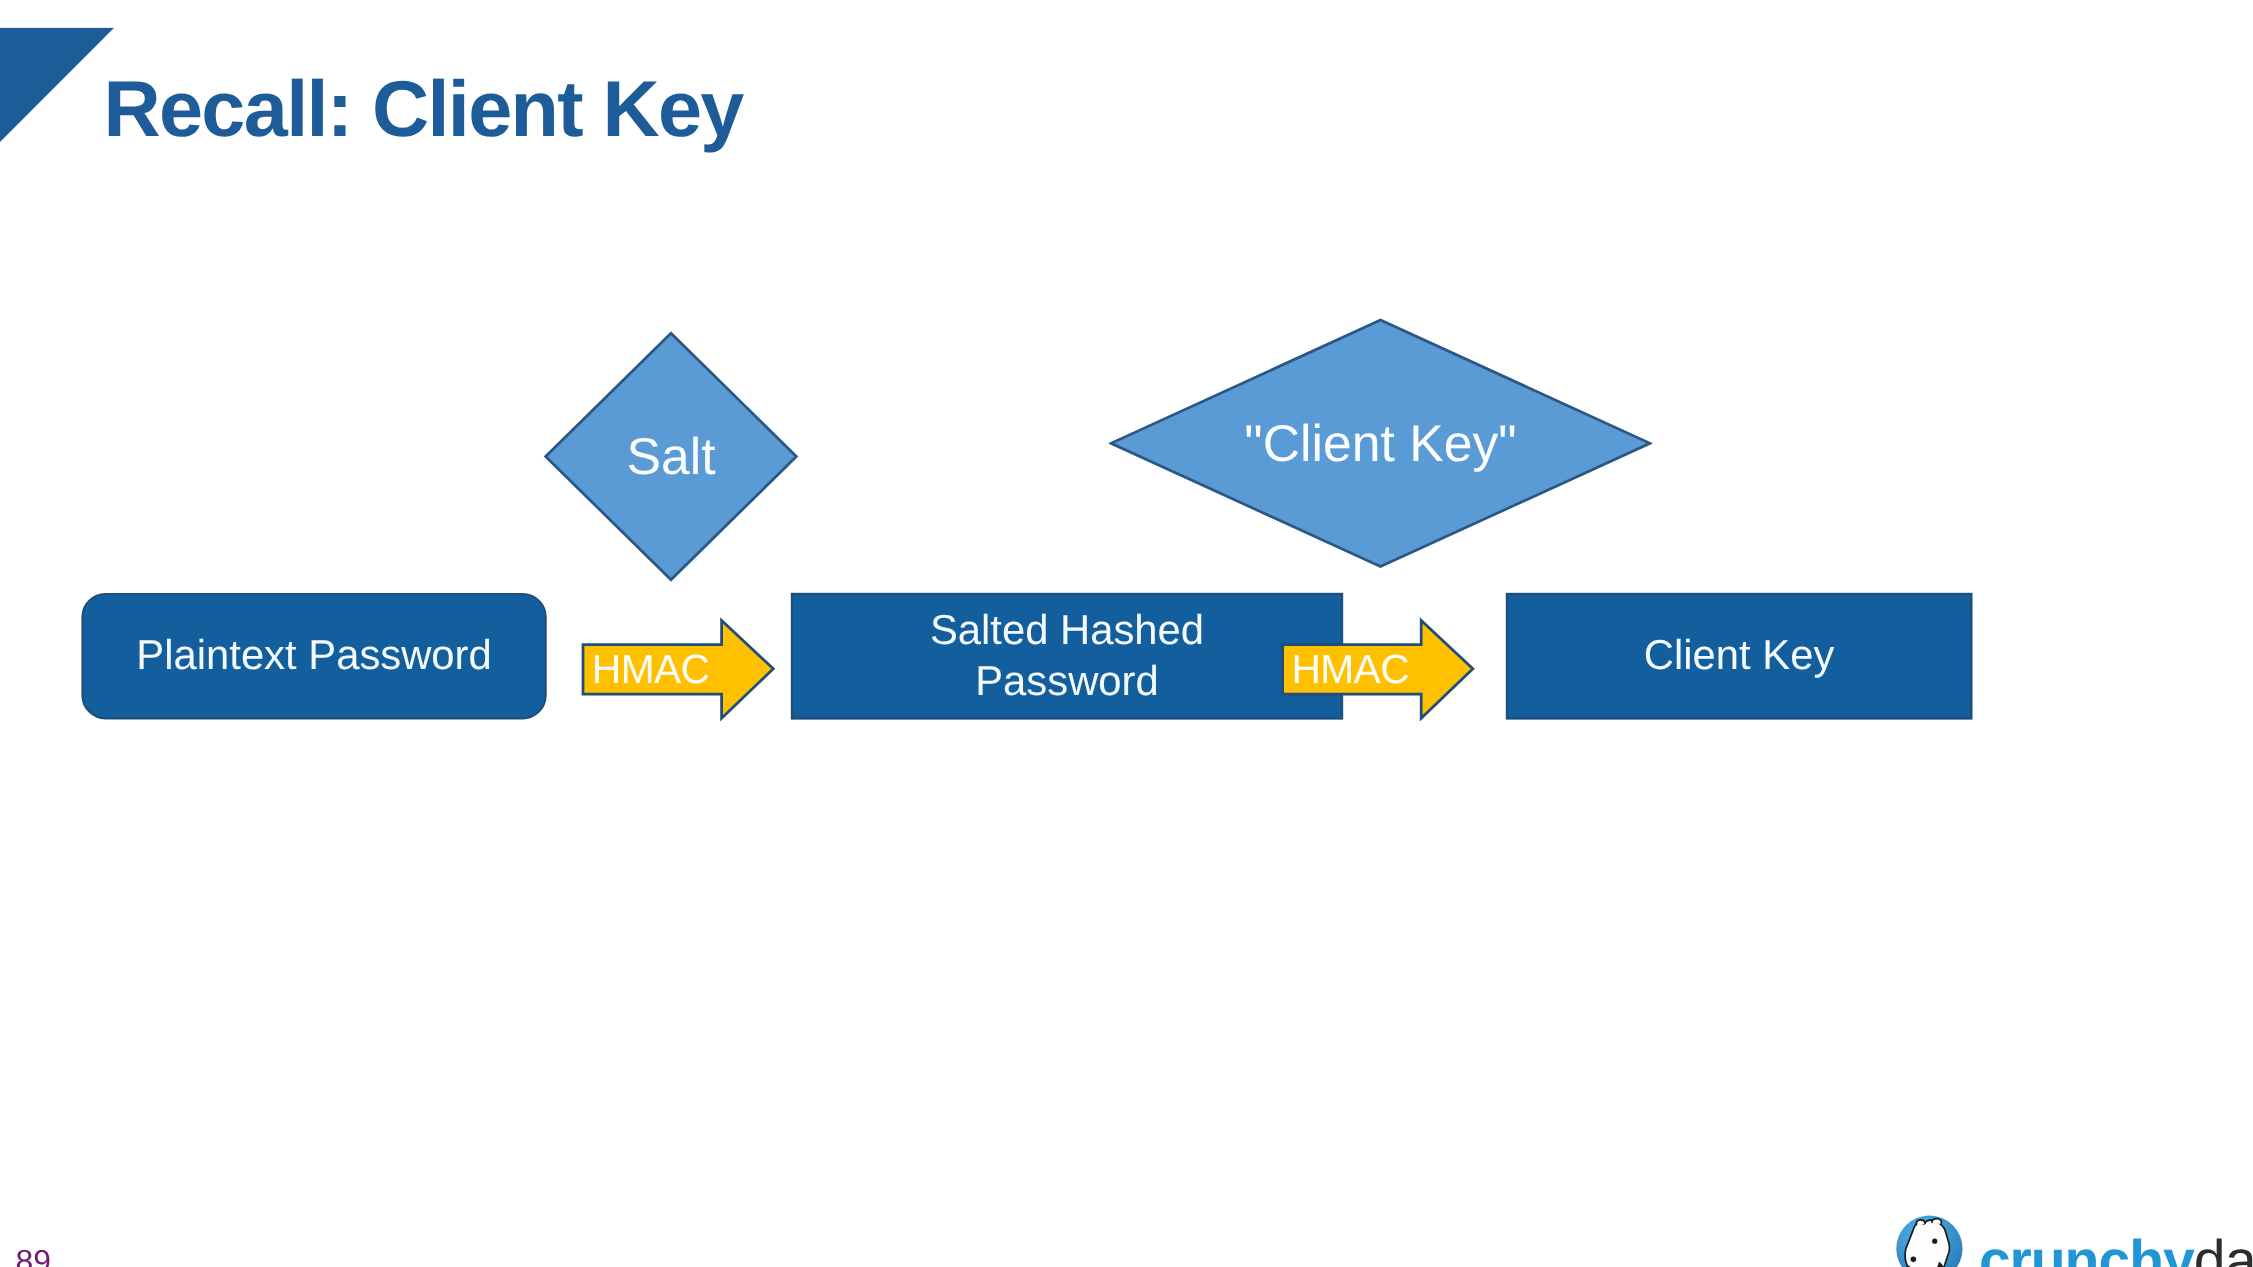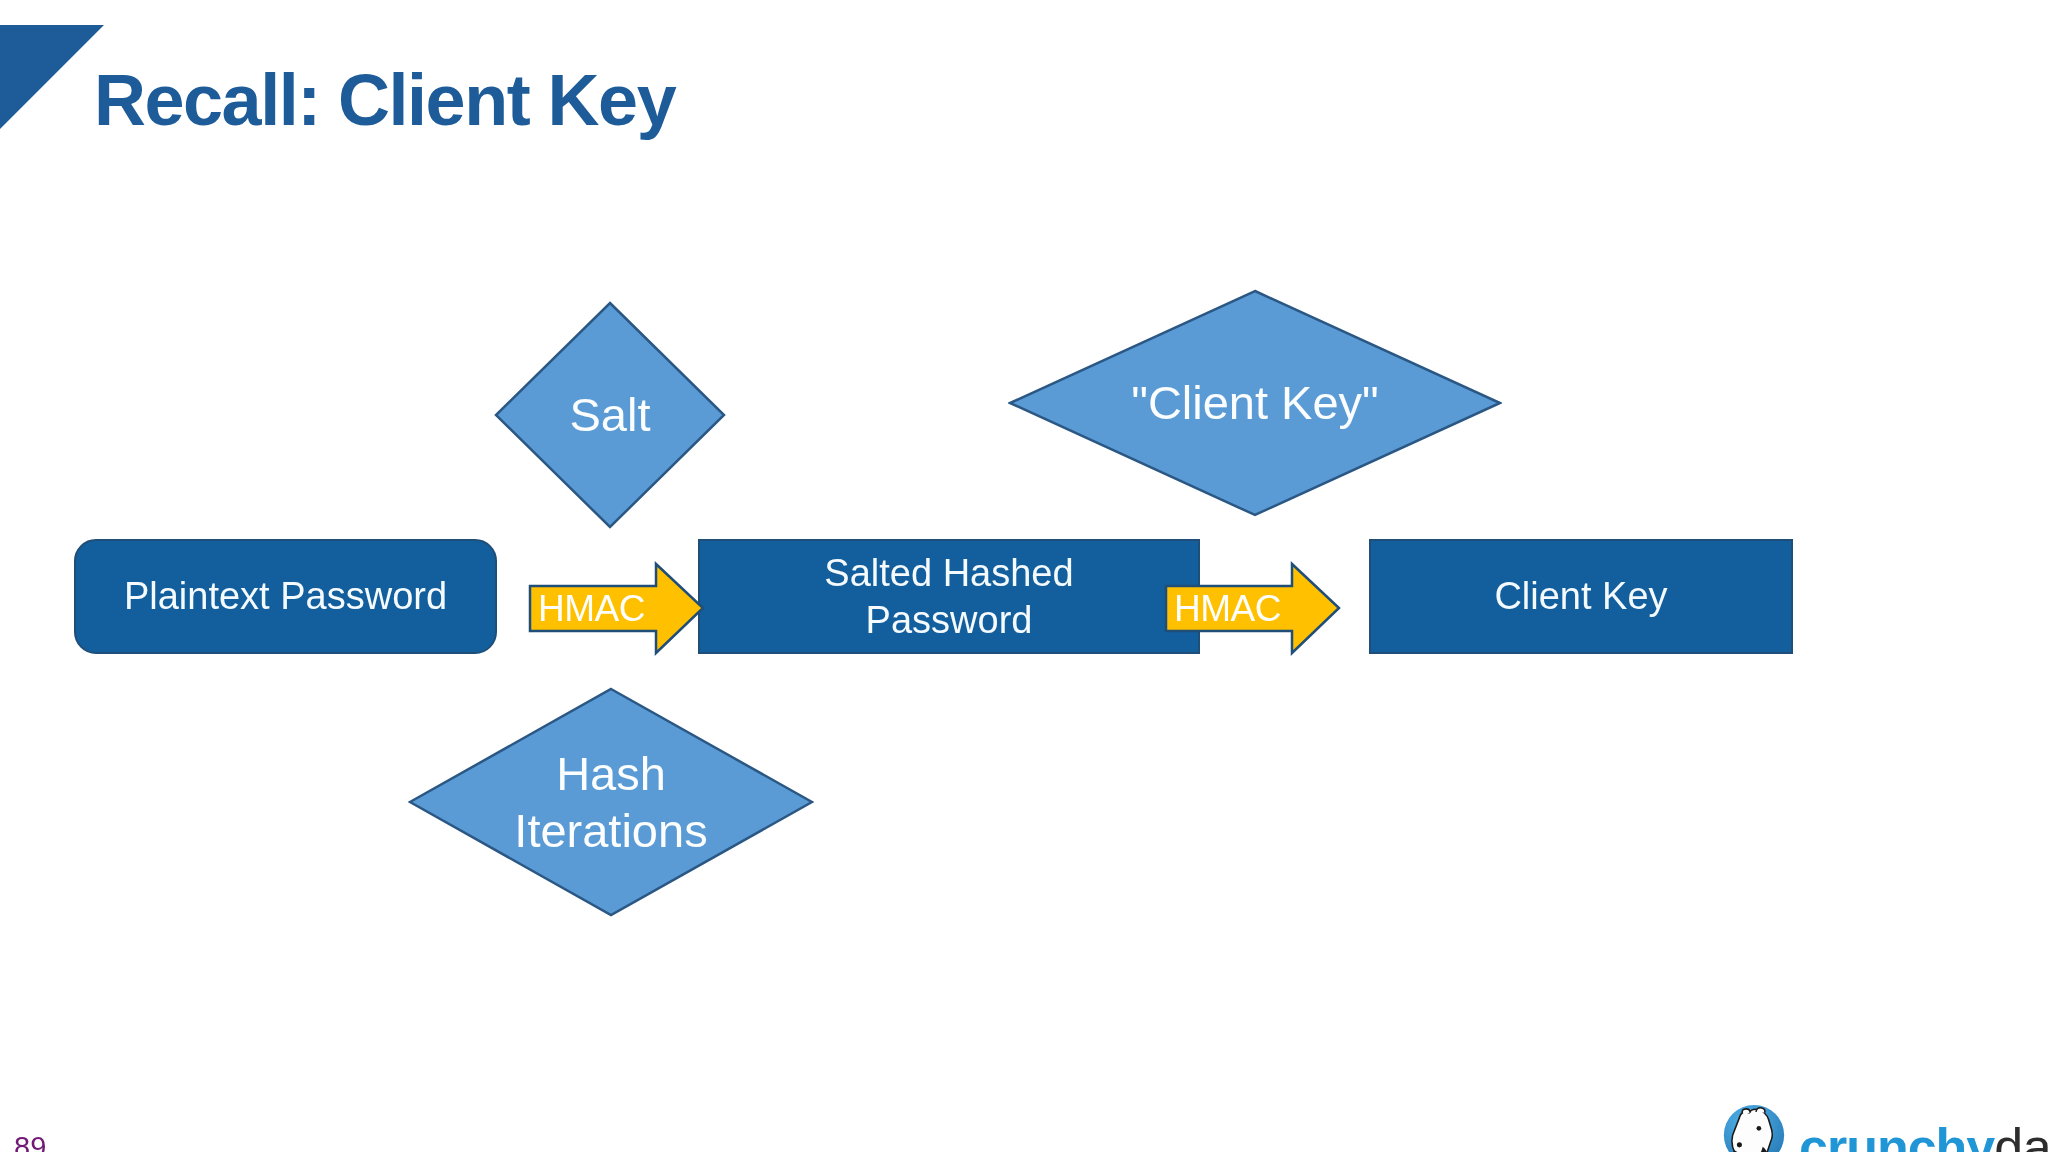--- a/index.html
+++ b/index.html
@@ -44,21 +44,21 @@
     align-items: center;
     justify-content: center;
     text-align: center;
   }
   .flow-box .box-label {
     color: #F4FAFD;
     font-size: 38px;
     line-height: 1.22;
   }
   .box-plaintext { left: 74px;   width: 423px; border-radius: 22px; }
-  .box-salted    { left: 698px;  width: 502px; }
+  .box-salted    { left: 719px;  width: 502px; }
   .box-clientkey { left: 1369px; width: 424px; }
   .box-salted .box-label { max-width: 330px; }
 
   
   .diamond {
     position: absolute;
     display: flex;
     align-items: center;
     justify-content: center;
     text-align: center;
@@ -139,26 +139,20 @@
     <div class="diamond-label">Salt</div>
   </div>
 
   <div class="diamond diamond-clientkey">
     <svg viewBox="0 0 494 228">
       <polygon points="247,2 492,114 247,226 2,114" fill="#5B9BD5" stroke="#2A5784" stroke-width="2.5"></polygon>
     </svg>
     <div class="diamond-label">"Client Key"</div>
   </div>
 
-  <div class="diamond diamond-hash">
-    <svg viewBox="0 0 406 230">
-      <polygon points="203,2 404,115 203,228 2,115" fill="#5B9BD5" stroke="#2A5784" stroke-width="2.5"></polygon>
-    </svg>
-    <div class="diamond-label">Hash Iterations</div>
-  </div>
 
   <div class="flow-box box-plaintext">
     <div class="box-label">Plaintext Password</div>
   </div>
 
   <div class="flow-box box-salted">
     <div class="box-label">Salted Hashed Password</div>
   </div>
 
   <div class="flow-box box-clientkey">

